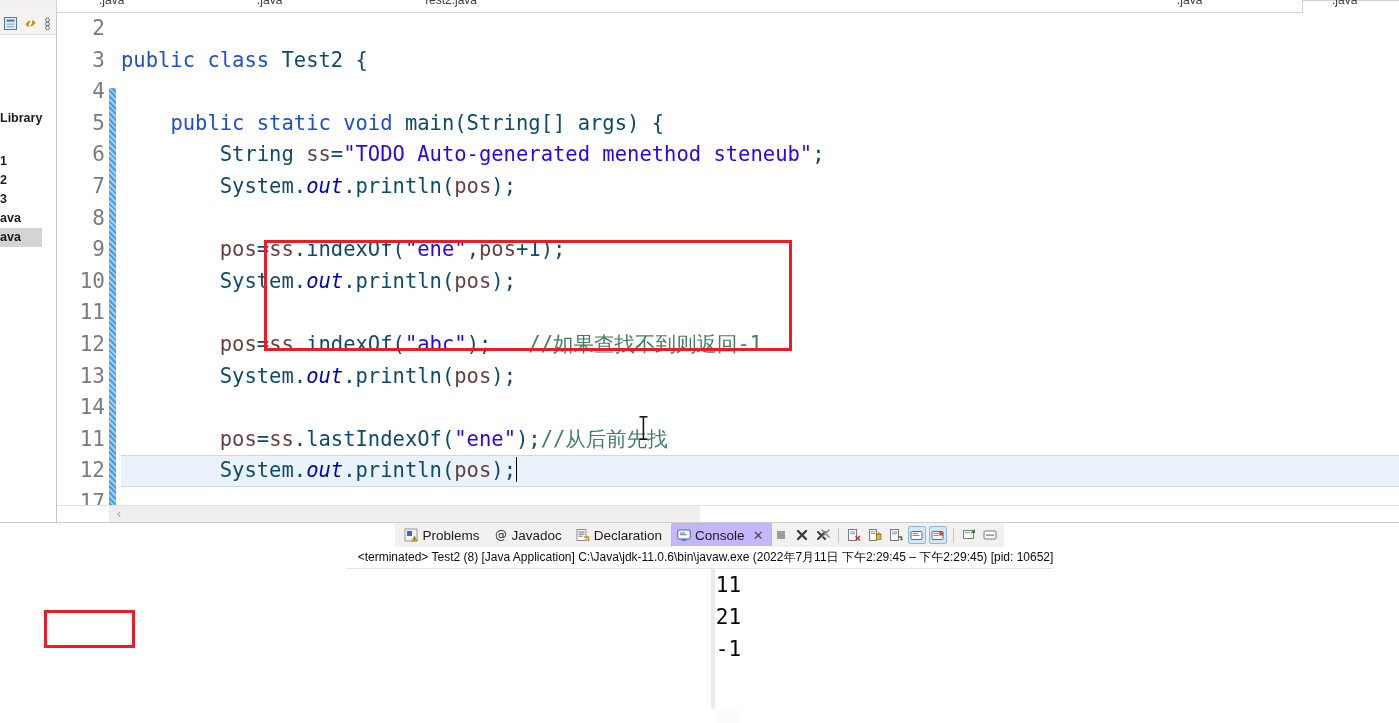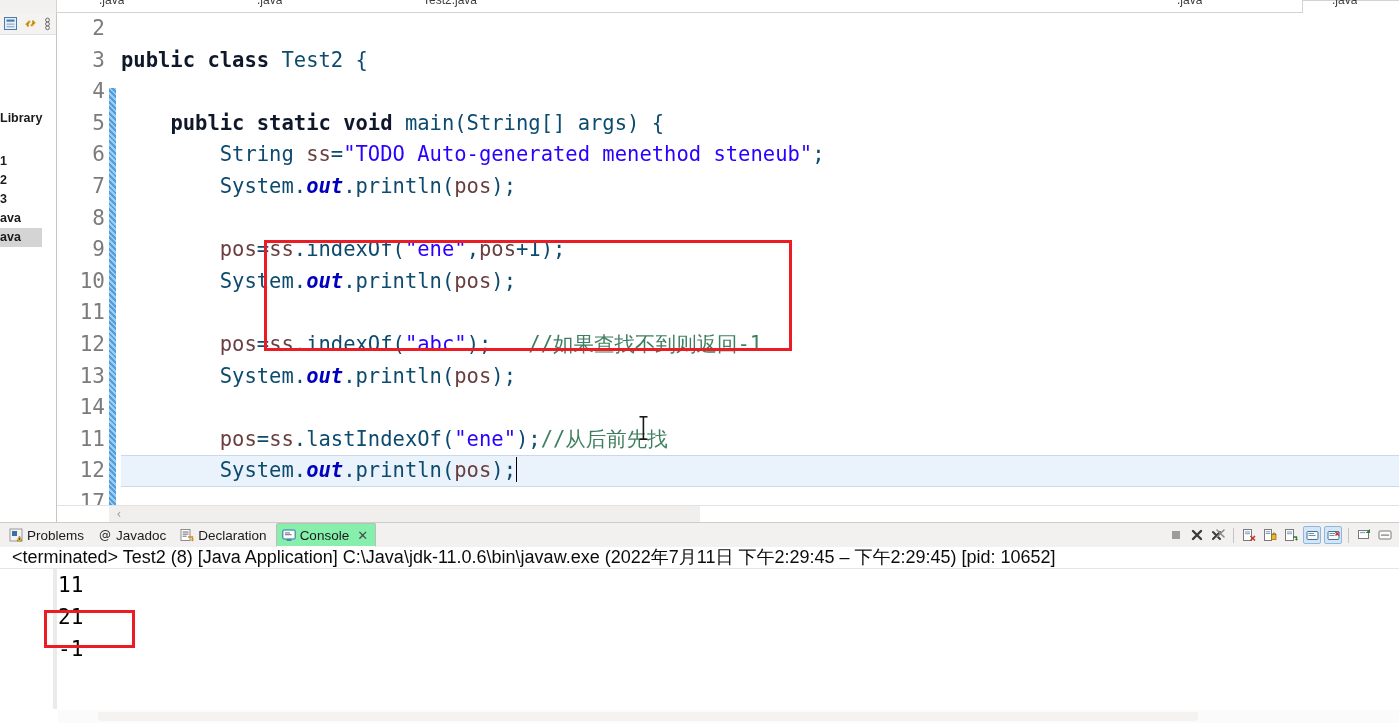--- a/index.html
+++ b/index.html
@@ -189,24 +189,24 @@
     white-space: pre;
     font-family: "DejaVu Sans Mono", monospace;
     font-size: 20.5px;
     color: #000000;
     position: relative;
   }
   .codeline.current {
     background: #eaf2fb;
     box-shadow: 0 -1px 0 #c9d9ea inset, 0 1px 0 #c9d9ea inset;
   }
-  .kw      { color: #0f172a; font-weight: bold; }
+  .kw      { color: #1d4ed8; font-weight: normal; }
   .str     { color: #2a00ff; }
   .cmt     { color: #3f7f5f; }
-  .fld     { color: #0000c0; font-weight: bold; font-style: italic; }
+  .fld     { color: #0000c0; font-weight: normal; font-style: italic; }
   .local   { color: #6a3e3e; }
   .plain   { color: #0c4a6e; }
   .squig {
     text-decoration: underline wavy #d96a6a;
     text-decoration-skip-ink: none;
   }
 
   
   .caret {
     display: inline-block;
@@ -275,20 +275,21 @@
   }
 
   
   #console-view {
     flex: 0 0 auto;
     height: 200px;
     display: flex;
     flex-direction: column;
     background: #ffffff;
     border-top: 1px solid #cfcdcb;
+    align-items: center;
   }
   #console-tabbar {
     height: 24px;
     flex: 0 0 24px;
     background: #f2f1f0;
     display: flex;
     align-items: flex-end;
     position: relative;
     box-sizing: border-box;
   }
@@ -304,21 +305,21 @@
     align-items: center;
     gap: 4px;
     height: 24px;
     padding: 0 7px 0 5px;
     font-size: 13.5px;
     color: #1b1b1b;
     white-space: nowrap;
     box-sizing: border-box;
   }
   .vtab.active {
-    background: #86efac;
+    background: #c4b5fd;
     border-top: 1px solid #bfbdbb;
     border-left: 1px solid #bfbdbb;
     border-right: 1px solid #bfbdbb;
     border-bottom: 1px solid #ffffff;
     border-radius: 2px 2px 0 0;
   }
   .vtab .closex {
     font-size: 13px;
     color: #4a4a4a;
     margin-left: 4px;
@@ -344,21 +345,21 @@
     border: 1px solid #8cb8dd;
   }
   .tsep {
     width: 1px; height: 15px; background: #c6c4c2; margin: 0 3px;
   }
 
   #console-status {
     height: 21px;
     flex: 0 0 21px;
     background: #ffffff;
-    font-size: 18px;
+    font-size: 12px;
     color: #0c0c0c;
     line-height: 21px;
     padding-left: 12px;
     white-space: nowrap;
     overflow: hidden;
     border-bottom: 1px solid #e8e6e4;
     font-family: "Liberation Sans", sans-serif;
   }
   #console-out {
     flex: 1 1 auto;

